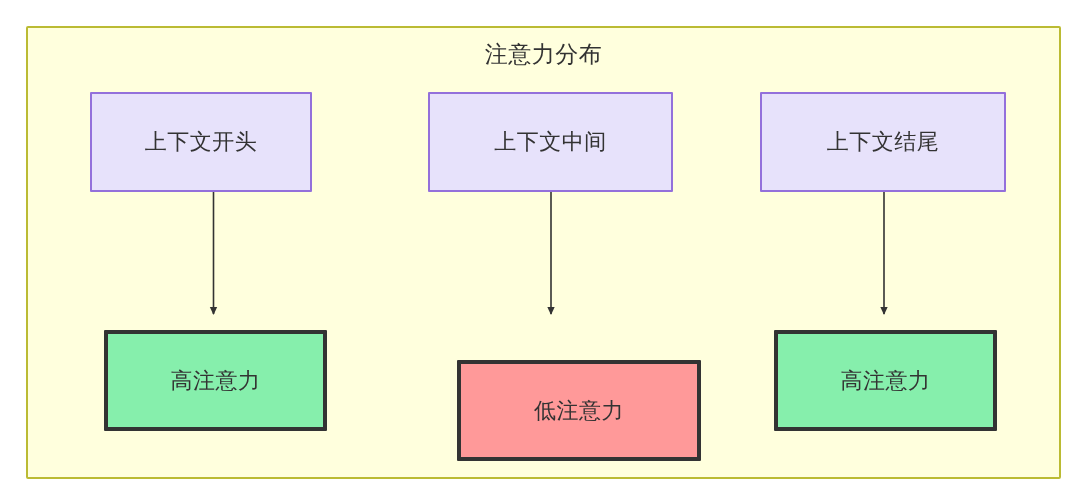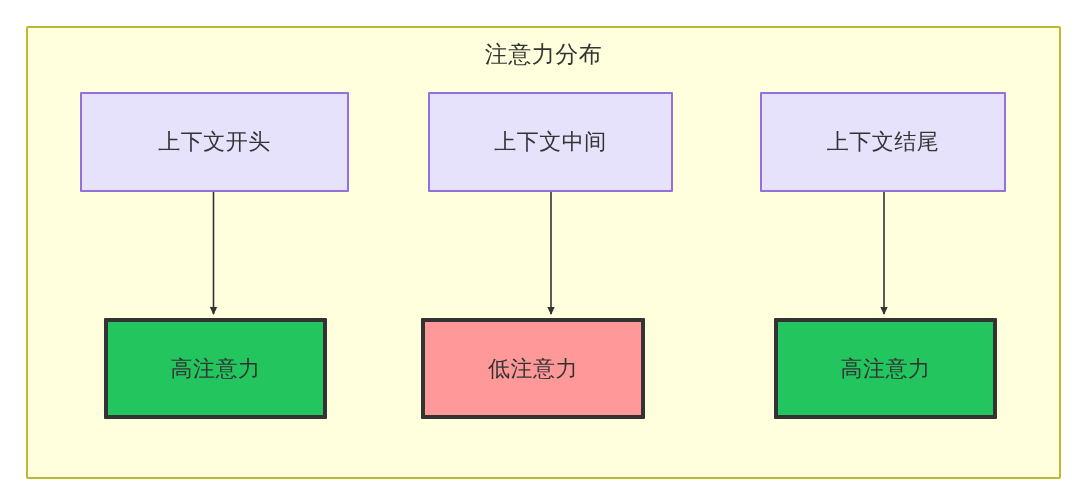--- a/index.html
+++ b/index.html
@@ -66,36 +66,36 @@
   }
 
   
   .node-top {
     top: 92px;
     height: 100px;
     background: #e7e2fb;
     border: 2px solid #9370db;
     border-radius: 1px;
   }
-  .node-top.col1 { left: 80px;  width: 269px; }
+  .node-top.col1 { left: 90px;  width: 222px; }
   .node-top.col2 { left: 428px; width: 245px; }
   .node-top.col3 { left: 760px; width: 246px; }
 
   
   .node-bottom {
     top: 318px;
     height: 101px;
     border: 4px solid #333333;
     border-radius: 1px;
   }
   .node-bottom.col1 { left: 104px; width: 223px; }
-  .node-bottom.col2 { left: 421px; width: 224px; }
+  .node-bottom.col2 { left: 457px; width: 244px; margin-top: 42px; }
   .node-bottom.col3 { left: 774px; width: 223px; }
 
-  .fill-high { background: #22c55e; }
+  .fill-high { background: #86efac; margin-top: 12px; }
   .fill-low  { background: #ff9999; }
 
   
   .edges {
     position: absolute;
     left: 0;
     top: 0;
     width: 1080px;
     height: 496px;
     pointer-events: none;

